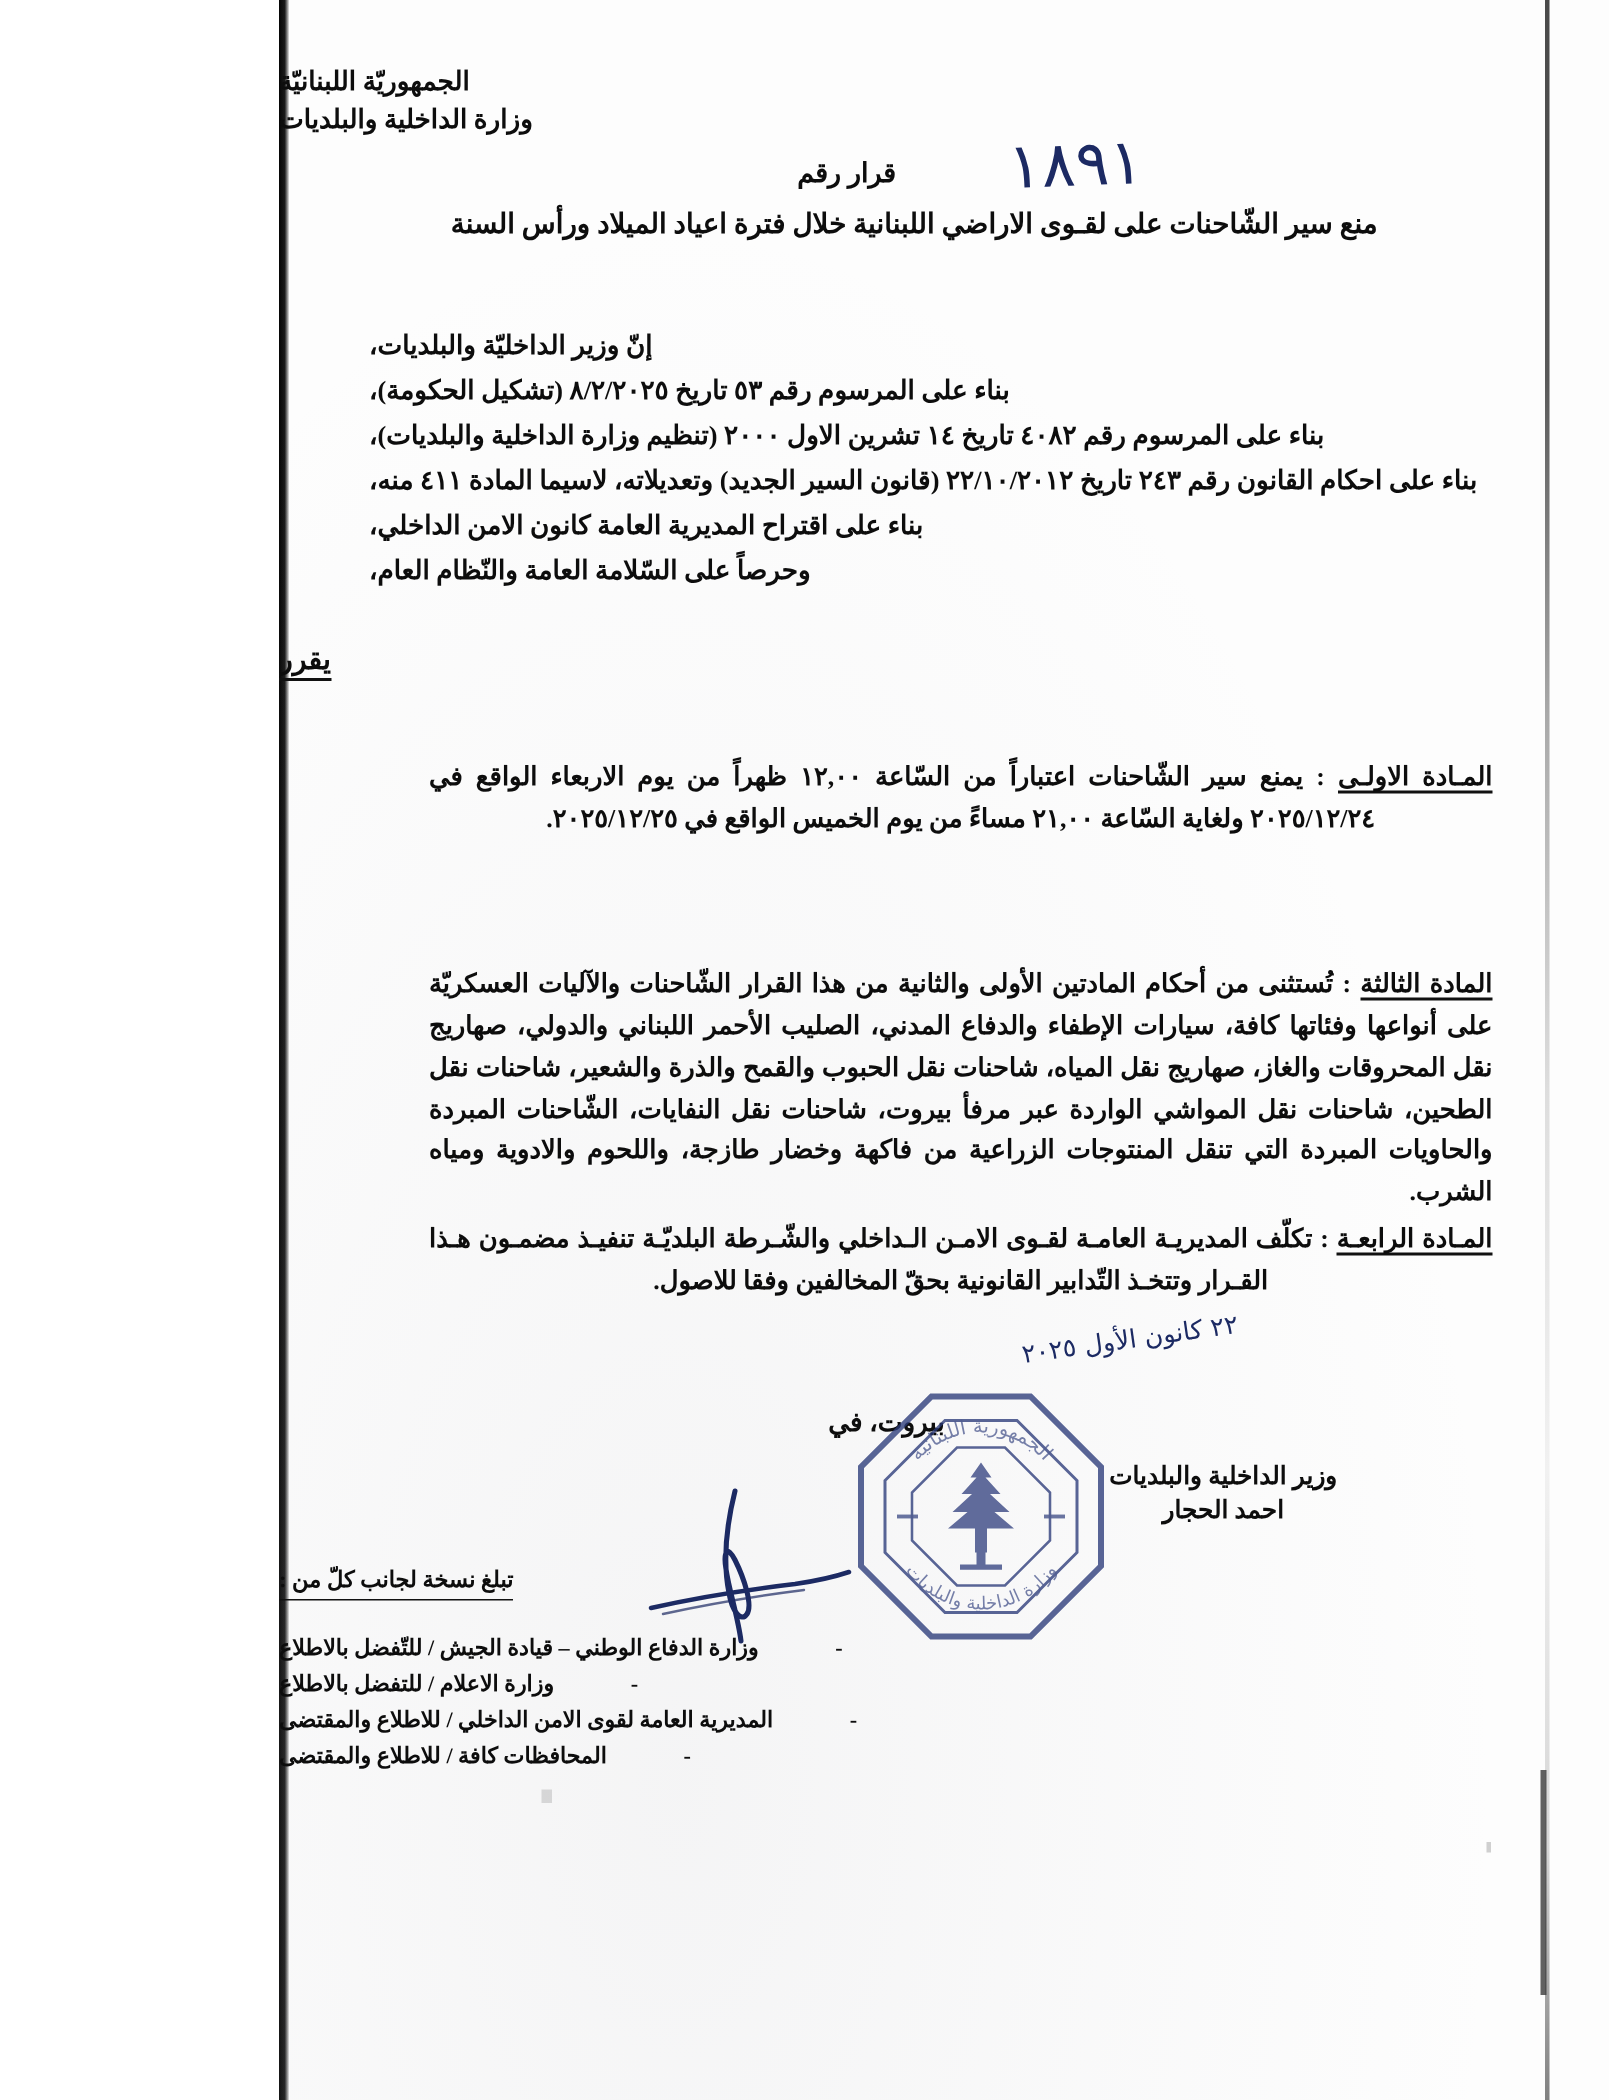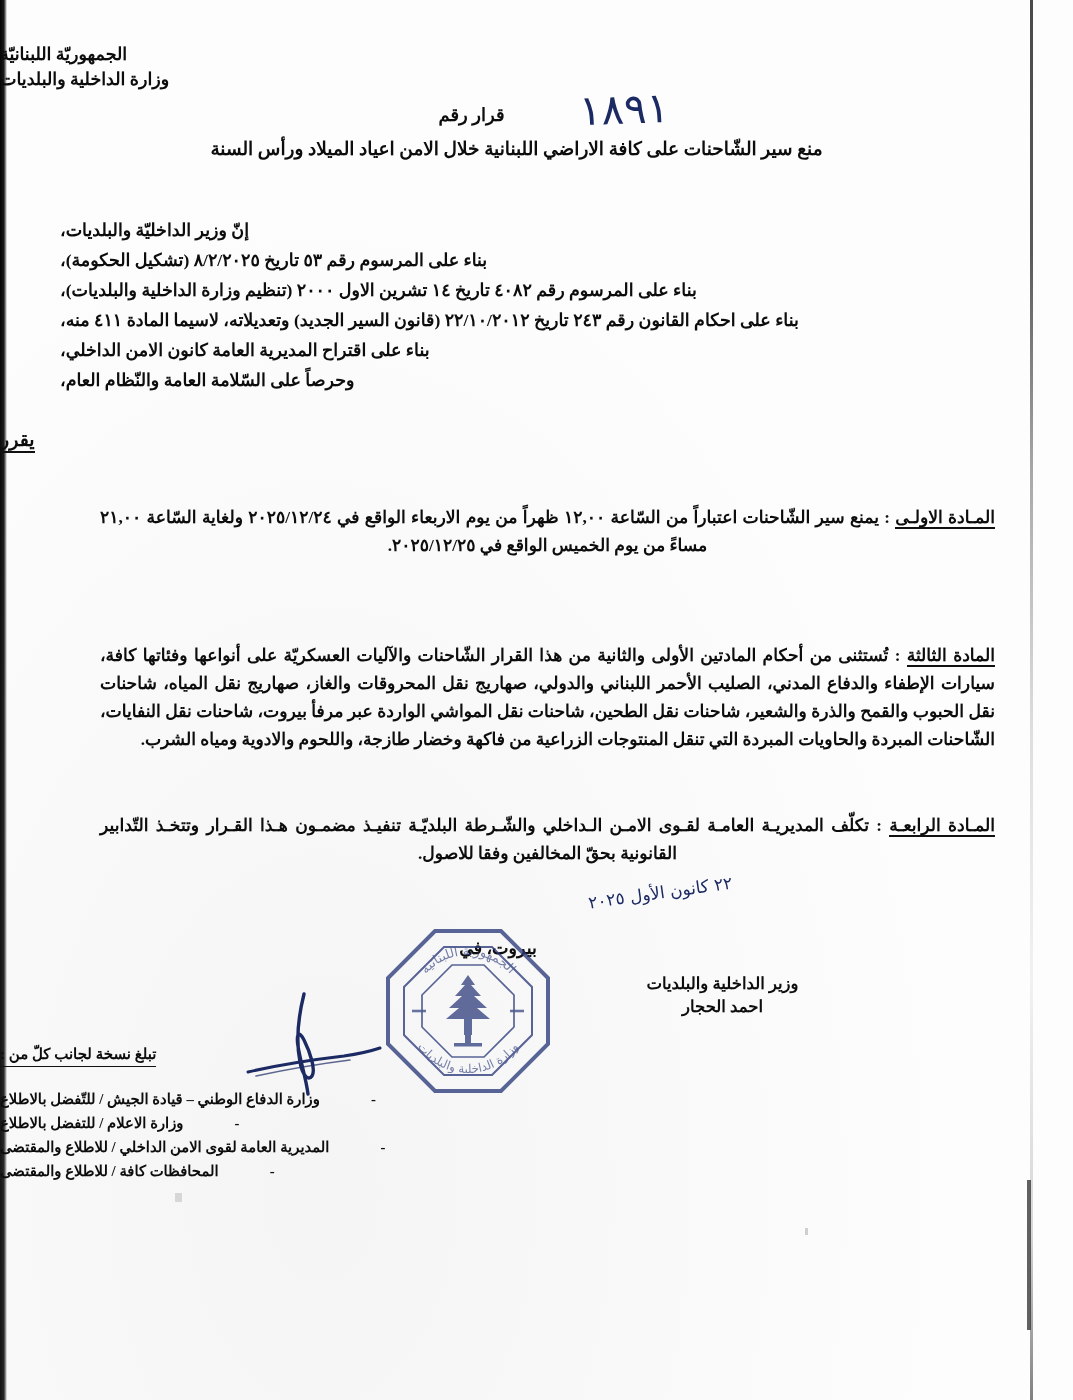--- a/index.html
+++ b/index.html
@@ -2,21 +2,21 @@
 <html lang="ar" dir="rtl"><head>
 <meta charset="utf-8">
 <style>
   html, body {
     margin: 0;
     padding: 0;
     background: #ffffff;
   }
   #page {
     position: relative;
-    width: 1073px;
+    width: 887px;
     height: 1400px;
     background: #fdfdfd;
     overflow: hidden;
     font-family: "Liberation Serif", "DejaVu Serif", serif;
     color: #0d0d0d;
     direction: rtl;
   }
 
   
   .scan-edge-left {
@@ -219,21 +219,21 @@
     <div>وزارة الداخلية والبلديات</div>
   </div>
 
   <div class="blk decree-no-label">
     <span>قرار رقم</span>
   </div>
   <div class="blk decree-no-hand">
     <span>١٨٩١</span>
   </div>
 
-  <div class="blk subject">منع سير الشّاحنات على كافة الاراضي اللبنانية خلال الامن اعياد الميلاد ورأس السنة</div>
+  <div class="blk subject">منع سير الشّاحنات على لقـوى الاراضي اللبنانية خلال فترة اعياد الميلاد ورأس السنة</div>
 
   <div class="blk preamble">
     <div>إنّ وزير الداخليّة والبلديات،</div>
     <div>بناء على المرسوم رقم ٥٣ تاريخ ٨/٢/٢٠٢٥ (تشكيل الحكومة)،</div>
     <div>بناء على المرسوم رقم ٤٠٨٢ تاريخ ١٤ تشرين الاول ٢٠٠٠ (تنظيم وزارة الداخلية والبلديات)،</div>
     <div>بناء على احكام القانون رقم ٢٤٣ تاريخ ٢٢/١٠/٢٠١٢ (قانون السير الجديد) وتعديلاته، لاسيما المادة ٤١١ منه،</div>
     <div>بناء على اقتراح المديرية العامة كانون الامن الداخلي،</div>
     <div>وحرصاً على السّلامة العامة والنّظام العام،</div>
   </div>
 

